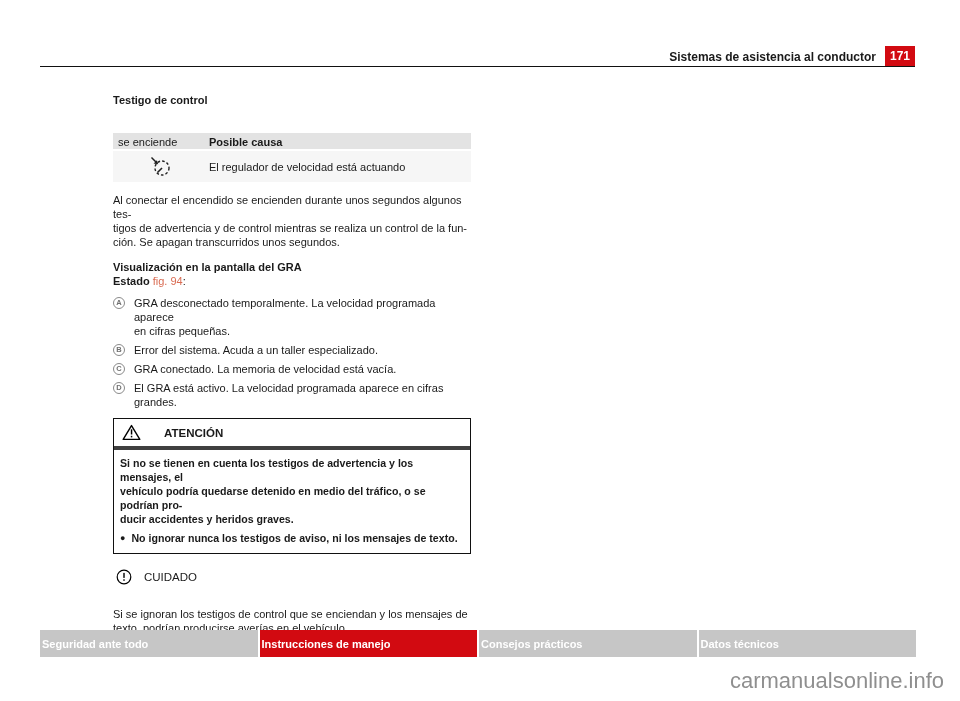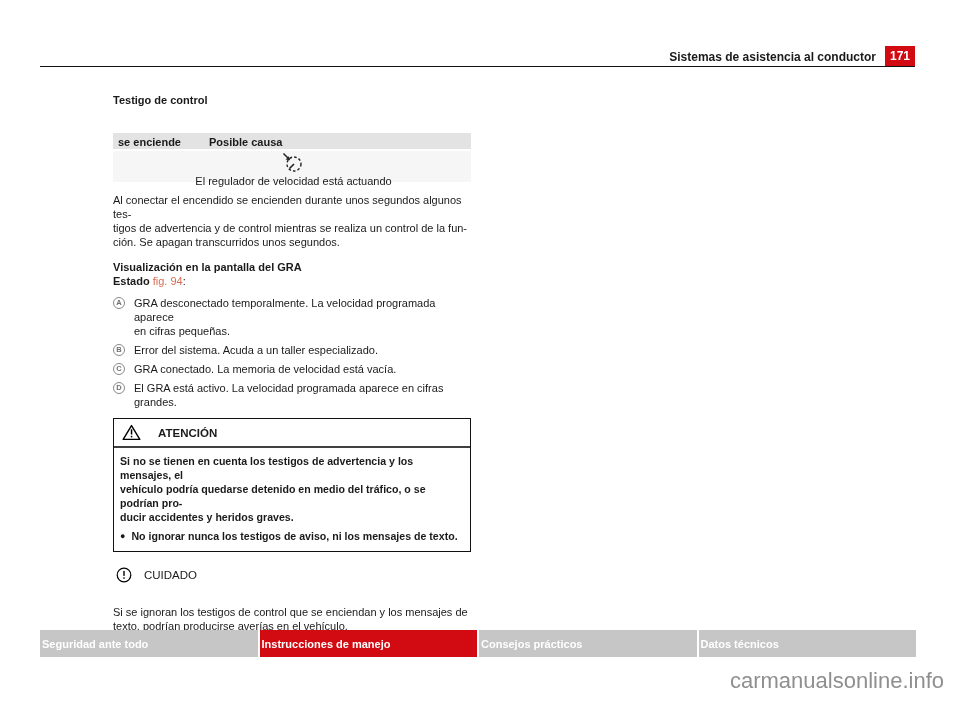--- a/index.html
+++ b/index.html
@@ -40,23 +40,23 @@
 
   
   .content{
     position:absolute;left:113px;top:93px;width:358px;
     font-size:11px;line-height:14px;
   }
   .section-title{font-size:11px;font-weight:700;margin-bottom:26px;}
 
   .indicator-table{width:100%;margin-bottom:11px;}
   .t-head{display:flex;background:var(--table-header-bg);height:16px;margin-bottom:2px;}
-  .t-head .c1{width:93px;padding:2px 0 0 5px;font-weight:700;}
+  .t-head .c1{width:93px;padding:2px 0 0 5px;font-weight:400;}
   .t-head .c2{flex:1;padding:2px 0 0 3px;font-weight:700;}
-  .t-row{display:flex;background:var(--table-row-bg);height:31px;align-items:center;flex-direction:column;}
+  .t-row{display:flex;background:var(--table-row-bg);height:31px;align-items:center;}
   .t-row .c1{width:93px;display:flex;justify-content:center;}
   .t-row .c2{flex:1;padding-left:3px;}
 
   .para{white-space:pre-line;margin-bottom:11px;}
   .sub-title{font-weight:700;margin-bottom:0;}
 
   .estado-line{margin-bottom:8px;}
   .estado-label{font-weight:700;}
   .fig-ref{color:var(--fig-ref-color);}
 
@@ -64,21 +64,21 @@
   .status-item{display:flex;gap:9px;margin-bottom:5px;align-items:flex-start;}
   .key-badge{
     flex:0 0 auto;width:12px;height:12px;margin-top:1px;
     border:1px solid #8a8a8a;border-radius:50%;
     color:#6f6f6f;font-size:7.5px;font-weight:700;
     display:flex;align-items:center;justify-content:center;
   }
   .item-text{white-space:pre-line;}
 
   .attention-box{border:1px solid #111;margin-top:9px;}
-  .attention-header{display:flex;align-items:center;gap:17px;padding:5px 8px;border-bottom:2px solid #404040;}
+  .attention-header{display:flex;align-items:center;gap:23px;padding:5px 8px;border-bottom:4px solid #404040;}
   .attention-title{font-size:11.5px;font-weight:700;}
   .attention-body{padding:6px 6px 2px 6px;font-weight:700;white-space:pre-line;font-size:10.6px;line-height:14px;}
   .attention-bullet{display:flex;gap:6px;padding:3px 6px 8px 6px;font-weight:700;font-size:10.6px;}
   .bullet-glyph{font-size:9px;line-height:14px;}
 
   .caution-header{display:flex;align-items:center;gap:12px;margin-top:15px;padding-left:3px;}
   .caution-title{font-size:11.5px;font-weight:400;}
   .caution-body{position:relative;margin-top:8px;white-space:pre-line;}
   .end-marker{position:absolute;right:0;bottom:0;font-size:11px;line-height:14px;}
 

